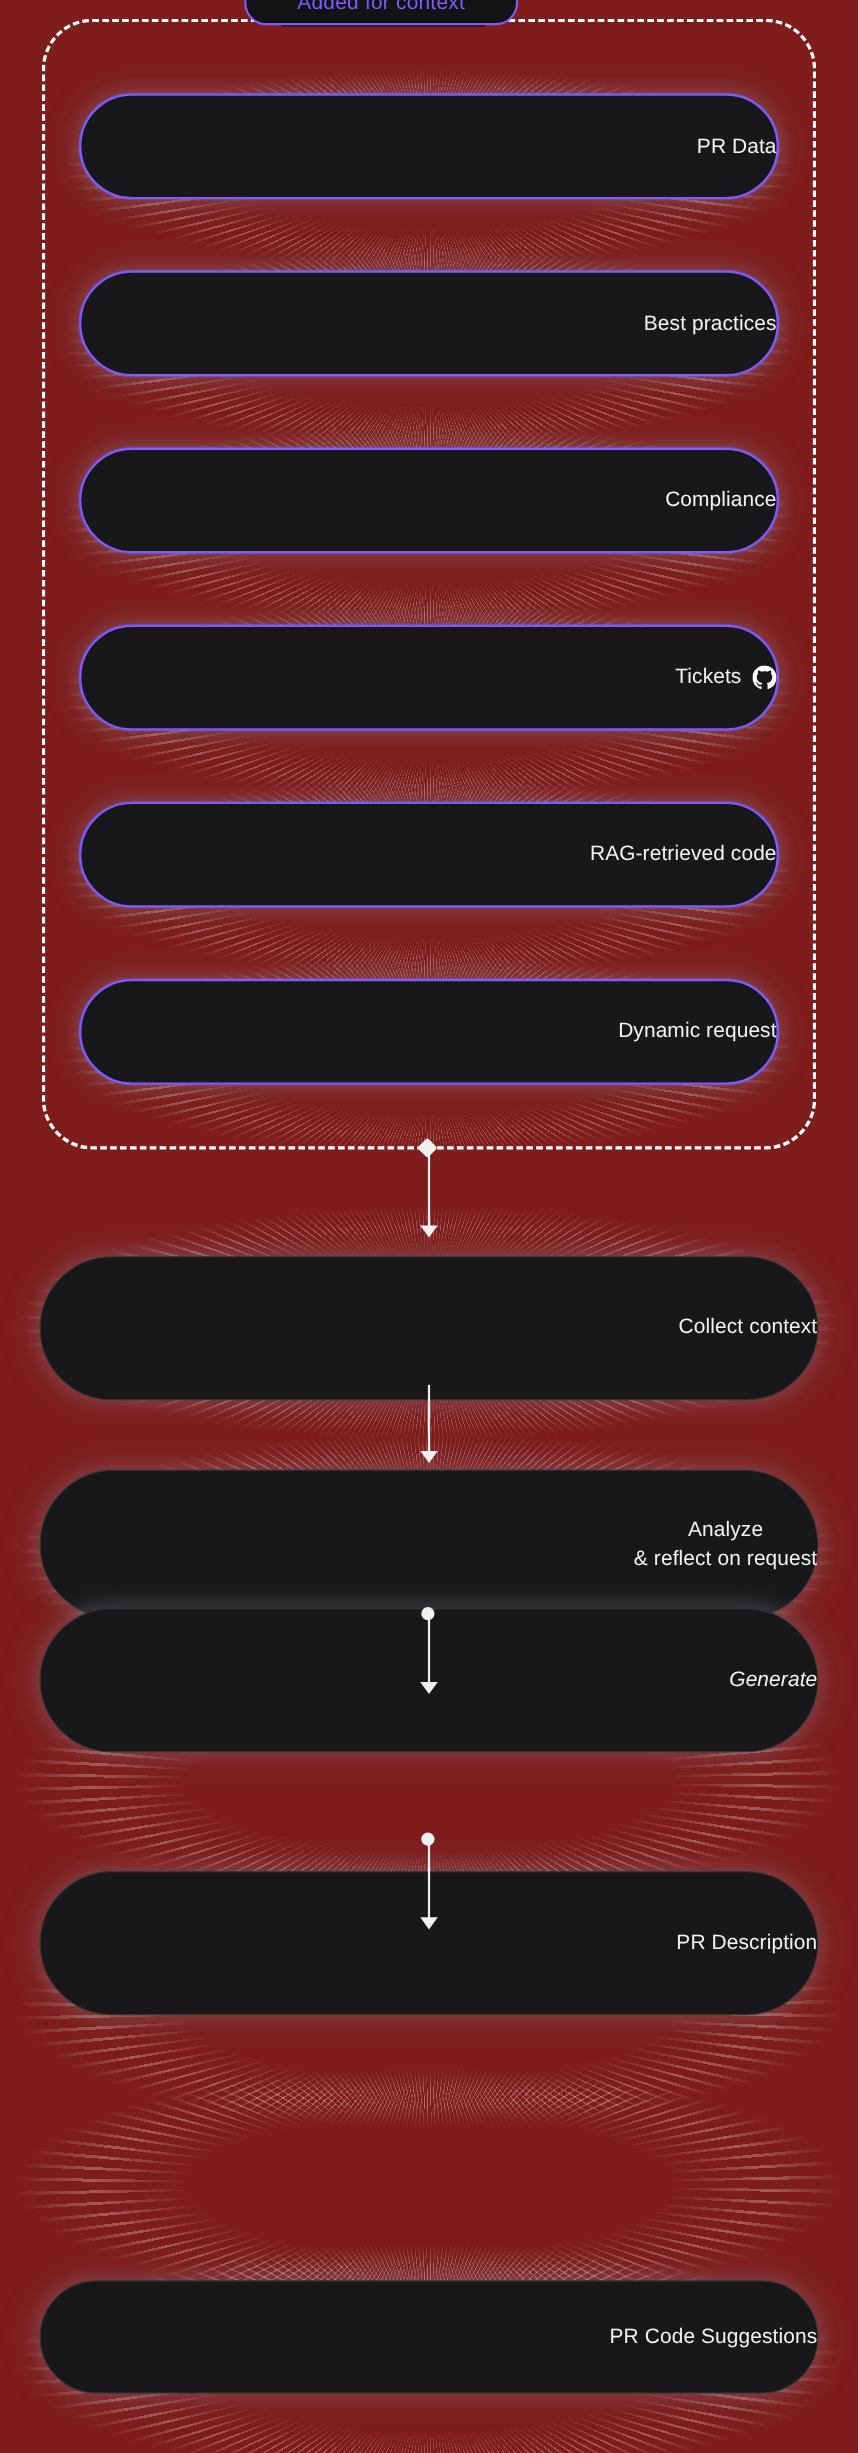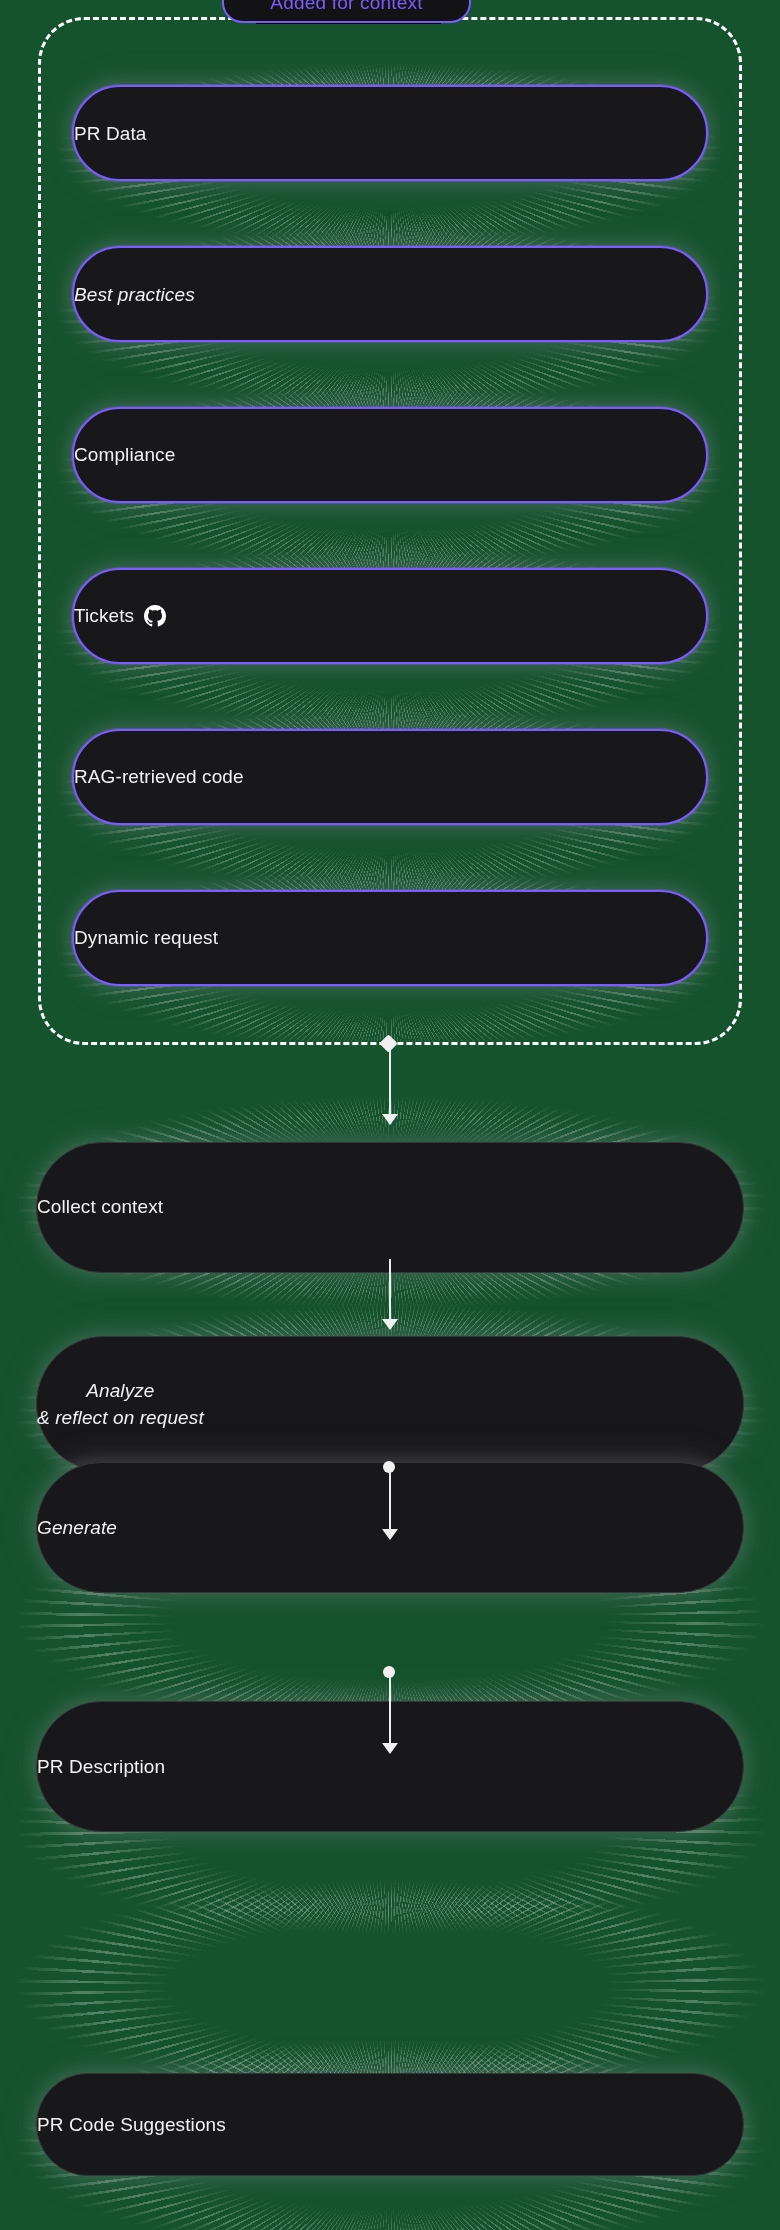--- a/index.html
+++ b/index.html
@@ -13,21 +13,21 @@
     height: 2230px;
     font-family: "Liberation Sans", "DejaVu Sans", sans-serif;
     position: relative;
     overflow: hidden;
   }
 
   #canvas {
     position: relative;
     width: 780px;
     height: 2230px;
-    background: #14532d;
+    background: #7f1d1d;
   }
 
   
   .context-group {
     position: absolute;
     left: 38px;
     top: 12px;
     width: 704px;
     height: 722px;
     border: 3px dashed #ffffff;
@@ -68,21 +68,21 @@
     background: #000000;
     z-index: 5;
   }
 
   
   .node {
     position: absolute;
     box-sizing: border-box;
     display: flex;
     align-items: center;
-    justify-content: flex-start;
+    justify-content: flex-end;
     background: #18181b;
     border-radius: 999px;
     z-index: 3;
   }
   .node .lbl {
     color: #f2f2f4;
     font-size: 19px;
     text-align: center;
     line-height: 1.45;
     letter-spacing: 0.1px;
@@ -193,21 +193,21 @@
   <div class="context-label" style="top: -17.6322px;">
     <span>Added for context</span>
   </div>
 
   <div class="halo" style="left: 56px; top: 62.6564px; width: 668px; height: 182.273px;"></div>
   <div class="node ctx" style="top: 85.4406px;">
     <span class="lbl">PR Data</span>
   </div>
 
   <div class="halo" style="left: 56px; top: 223.57px; width: 668px; height: 182.273px;"></div>
-  <div class="node ctx" style="top: 246.354px; font-style: italic;">
+  <div class="node ctx" style="top: 246.354px;">
     <span class="lbl">Best practices</span>
   </div>
 
   <div class="halo" style="left: 56px; top: 384.483px; width: 668px; height: 182.273px;"></div>
   <div class="node ctx" style="top: 407.267px;">
     <span class="lbl">Compliance</span>
   </div>
 
   <div class="halo" style="left: 56px; top: 545.396px; width: 668px; height: 182.273px;"></div>
   <div class="node ctx" style="top: 568.18px;">
@@ -243,21 +243,21 @@
 
   <div class="halo" style="left: 14px; top: 1096.49px; width: 752px; height: 213.602px;"></div>
   <div class="node step" style="top: 1130.66px; height: 131.009px; margin-top: 11px;">
     <span class="lbl">Collect context</span>
   </div>
 
   <div class="conn" style="top: 1258.83px; height: 62.6564px;"></div>
   <div class="arrow-head" style="top: 1318.63px; height: 0px;"></div>
 
   <div class="halo" style="left: 14px; top: 1301.55px; width: 752px; height: 227.842px;"></div>
-  <div class="node step" style="top: 1335.72px; height: 136.705px; font-style: italic;">
+  <div class="node step" style="top: 1335.72px; height: 136.705px;">
     <span class="lbl">
       <span>Analyze</span><br>
       <span>&amp; reflect on request</span>
     </span>
   </div>
 
   <div class="dot" style="top: 1461.03px; height: 12px;"></div>
   <div class="conn" style="top: 1469.58px; height: 62.6564px;"></div>
   <div class="arrow-head" style="top: 1529.39px; height: 0px;"></div>
 

